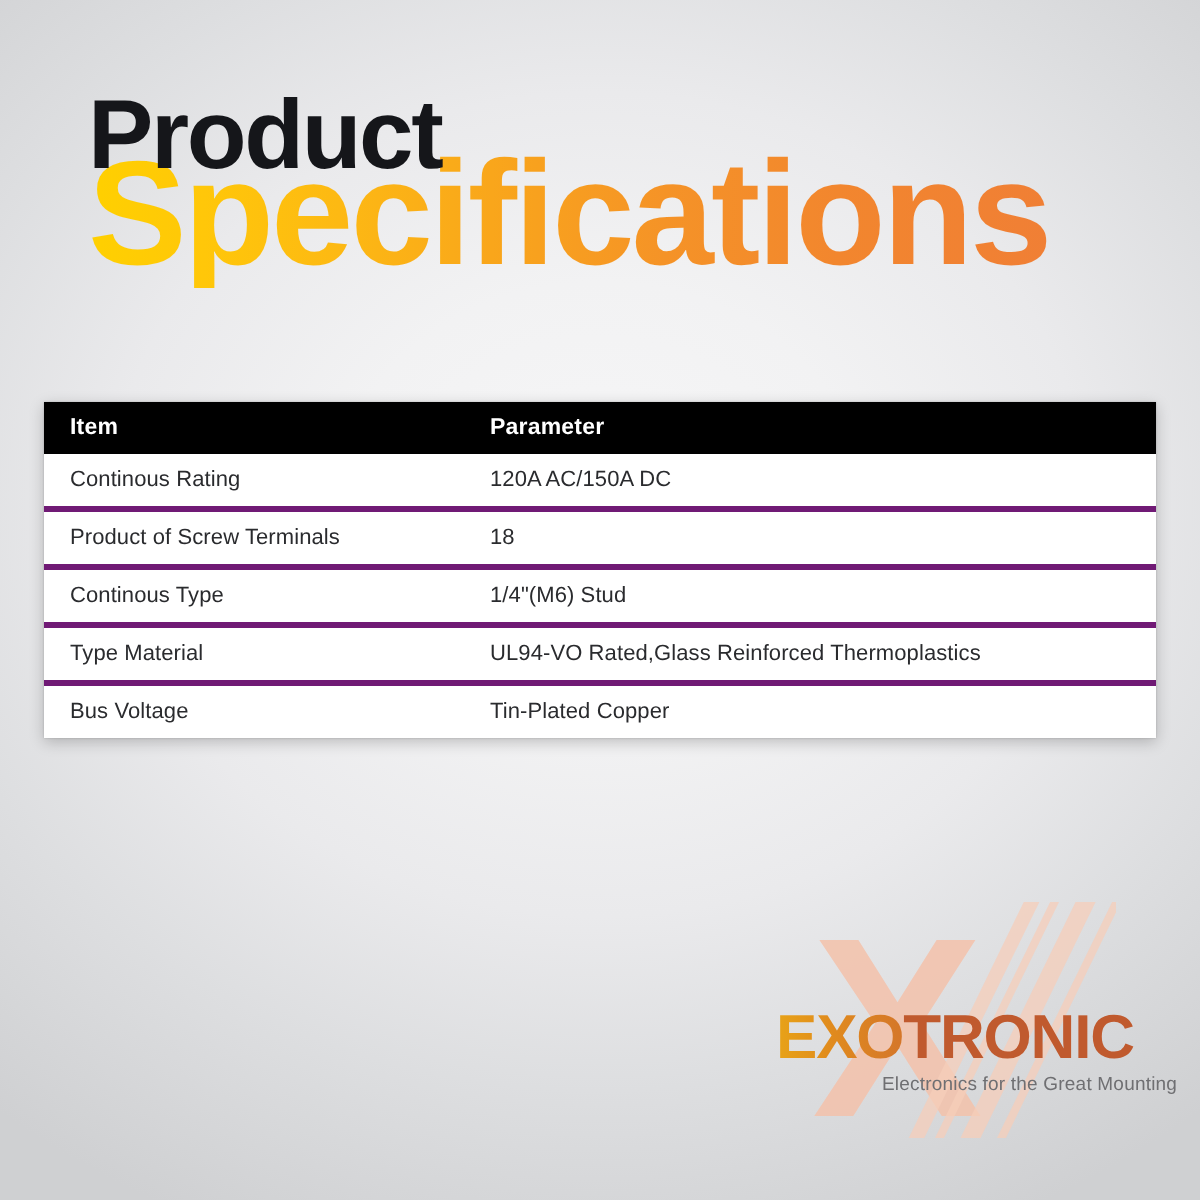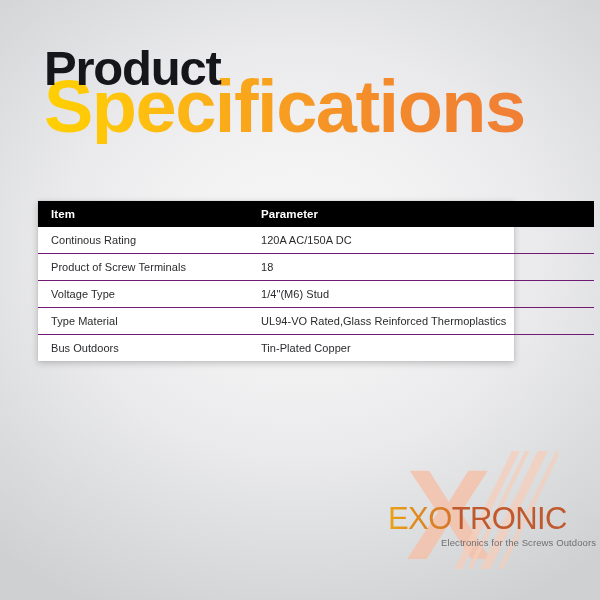--- a/index.html
+++ b/index.html
@@ -68,25 +68,24 @@
     background-clip: text;
     color: transparent;
     -webkit-text-fill-color: transparent;
   }
 
   
   .spec-card {
     position: absolute;
     left: 22px;
     top: 201px;
-    width: 476px;
+    width: 556px;
     background: #ffffff;
     box-shadow: 0 2px 7px rgba(0,0,0,0.22), 0 0 1px rgba(0,0,0,0.18);
     z-index: 5;
-    margin-left: 16px;
   }
   .spec-table {
     width: 100%;
     border-collapse: collapse;
     table-layout: fixed;
   }
   .spec-table col.c-item { width: 223px; }
   .spec-table col.c-param { width: 333px; }
 
   .spec-table thead th {
@@ -99,21 +98,21 @@
     height: 12px;
     letter-spacing: 0.1px;
   }
   .spec-table thead th.h-item { padding-left: 13px; }
   .spec-table thead th.h-param { padding-left: 0px; }
 
   .spec-table tbody td {
     font-size: 11px;
     color: #2a2b2e;
     padding: 7px 0 7px 0;
-    border-bottom: 1px solid #701a75;
+    border-bottom: 3px solid #701a75;
     letter-spacing: 0.05px;
     white-space: nowrap;
     overflow: hidden;
   }
   .spec-table tbody tr:last-child td {
     border-bottom: none;
   }
   .spec-table tbody td.t-item { padding-left: 13px; }
   .spec-table tbody td.t-param { padding-left: 0px; }
 
@@ -157,21 +156,21 @@
   .wm-s2 { left: 99px; top: -12px; transform: rotate(26deg); width: 4px; }
   .wm-s3 { left: 112px; top: -12px; transform: rotate(26deg); width: 9px; }
   .wm-s4 { left: 130px; top: -12px; transform: rotate(26deg); width: 4px; }
 
   .logo-wordmark {
     position: absolute;
     left: 0px;
     top: 48px;
     z-index: 3;
     font-size: 31px;
-    font-weight: normal;
+    font-weight: bold;
     letter-spacing: -0.6px;
     line-height: 1;
     white-space: nowrap;
   }
   .lw-exo {
     background: linear-gradient(90deg, #E8A317 0%, #E08A1E 45%, #D4762A 100%);
     -webkit-background-clip: text;
     background-clip: text;
     color: transparent;
     -webkit-text-fill-color: transparent;
@@ -215,40 +214,40 @@
       <tbody>
         <tr>
           <td class="t-item">Continous Rating</td>
           <td class="t-param">120A AC/150A DC</td>
         </tr>
         <tr>
           <td class="t-item">Product of Screw Terminals</td>
           <td class="t-param">18</td>
         </tr>
         <tr>
-          <td class="t-item">Voltage Type</td>
+          <td class="t-item">Continous Type</td>
           <td class="t-param">1/4"(M6) Stud</td>
         </tr>
         <tr>
           <td class="t-item">Type Material</td>
           <td class="t-param">UL94-VO Rated,Glass Reinforced Thermoplastics</td>
         </tr>
         <tr>
-          <td class="t-item">Bus Outdoors</td>
+          <td class="t-item">Bus Voltage</td>
           <td class="t-param">Tin-Plated Copper</td>
         </tr>
       </tbody>
     </table>
   </div>
 
   <div class="logo-block">
     <div class="logo-watermark">
       <div class="wm-x">X</div>
       <div class="wm-stripe wm-s1"></div>
       <div class="wm-stripe wm-s2"></div>
       <div class="wm-stripe wm-s3"></div>
       <div class="wm-stripe wm-s4"></div>
     </div>
     <div class="logo-wordmark"><span class="lw-exo">EXO</span><span class="lw-tronic">TRONIC</span></div>
-    <div class="logo-tagline">Electronics for the Screws Outdoors</div>
+    <div class="logo-tagline">Electronics for the Great Mounting</div>
   </div>
 
 </div>
 
 </body></html>

